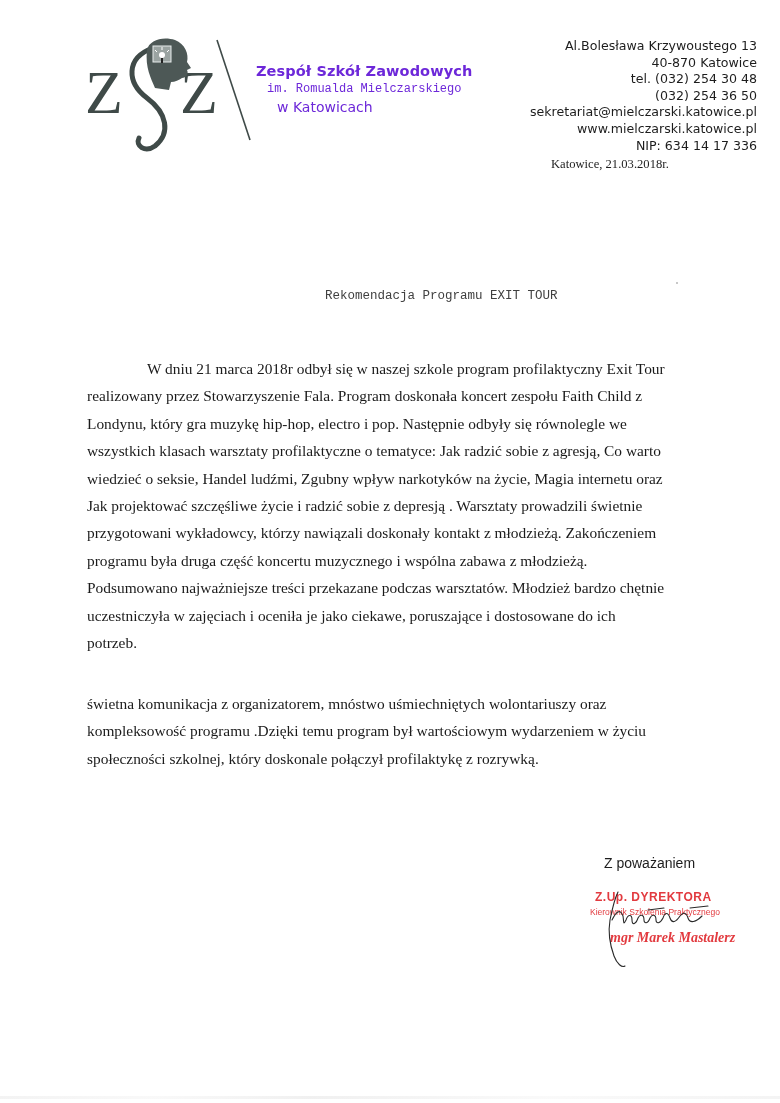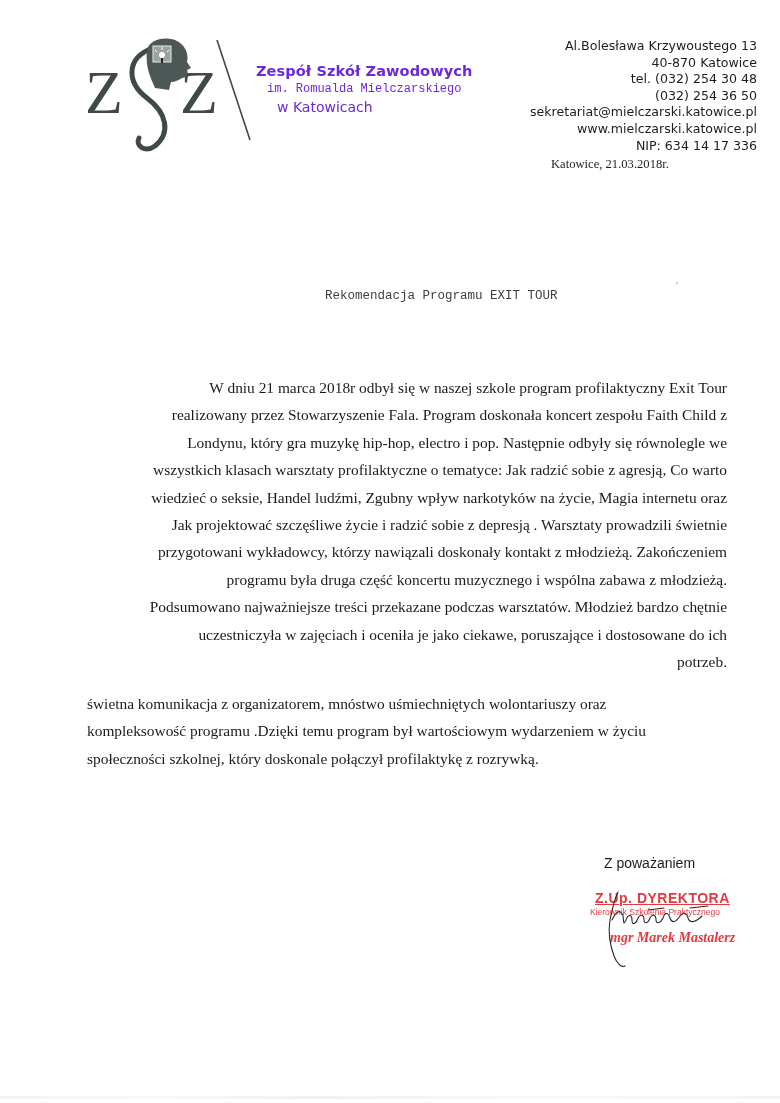--- a/index.html
+++ b/index.html
@@ -20,31 +20,31 @@
   .contact { right: 23px; top: 38px; text-align: right; font-family: "DejaVu Sans", sans-serif; font-size: 12.6px; line-height: 16.6px; color: #1d1d1d; }
   .date { left: 551px; top: 157px; font-family: Liberation Serif, serif; font-size: 12.6px; color: #1d1d1d; }
 
   .dot { left: 676px; top: 282px; width: 2px; height: 2px; background: #c8c8c8; }
 
   
   .title { left: 281px; top: 289px; font-family: Liberation Mono, monospace; font-size: 12.5px; color: #404040; margin-left: 44px; }
 
   
   .body { left: 87px; width: 640px; font-family: "Liberation Serif", serif; font-size: 15.4px; line-height: 27.4px; color: #1a1a1a; }
-  .p1 { top: 374px; text-align: right; }
+  .p1 { top: 355px; }
   .p2 { top: 690px; }
   .line { white-space: nowrap; display: block; }
   .indent { padding-left: 60px; }
 
   
   .closing { left: 604px; top: 855px; font-family: "Liberation Sans", sans-serif; font-size: 14px; color: #1d1d1d; }
 
   
   .stamp { left: 590px; top: 890px; width: 160px; height: 80px; }
-  .stamp .s1 { position: absolute; left: 5px; top: 0px; font-family: "Liberation Sans", sans-serif; font-weight: bold; font-size: 14px; color: #e23a3f; letter-spacing: 0.5px; text-decoration: underline; }
+  .stamp .s1 { position: absolute; left: 5px; top: 0px; font-family: "Liberation Sans", sans-serif; font-weight: bold; font-size: 12px; color: #e23a3f; letter-spacing: 0.5px; }
   .stamp .s2 { position: absolute; left: 0px; top: 17px; font-family: "Liberation Sans", sans-serif; font-size: 8.5px; color: #e23a3f; white-space: nowrap; }
   .stamp .s3 { position: absolute; left: 20px; top: 40px; font-family: "Liberation Serif", serif; font-style: italic; font-weight: bold; font-size: 14px; color: #e23a3f; white-space: nowrap; }
   .stamp svg { position: absolute; left: 0; top: 0; width: 160px; height: 80px; }
 
   .scan-edge { left: 0; top: 1096px; width: 780px; height: 3px; background: linear-gradient(90deg, #eee 0%, #f6f6f6 20%, #eaeaea 40%, #f7f7f7 70%, #efefef 100%); opacity: 0.7; }
 </style>
 </head>
 <body>
 
 <div class="abs logo">

